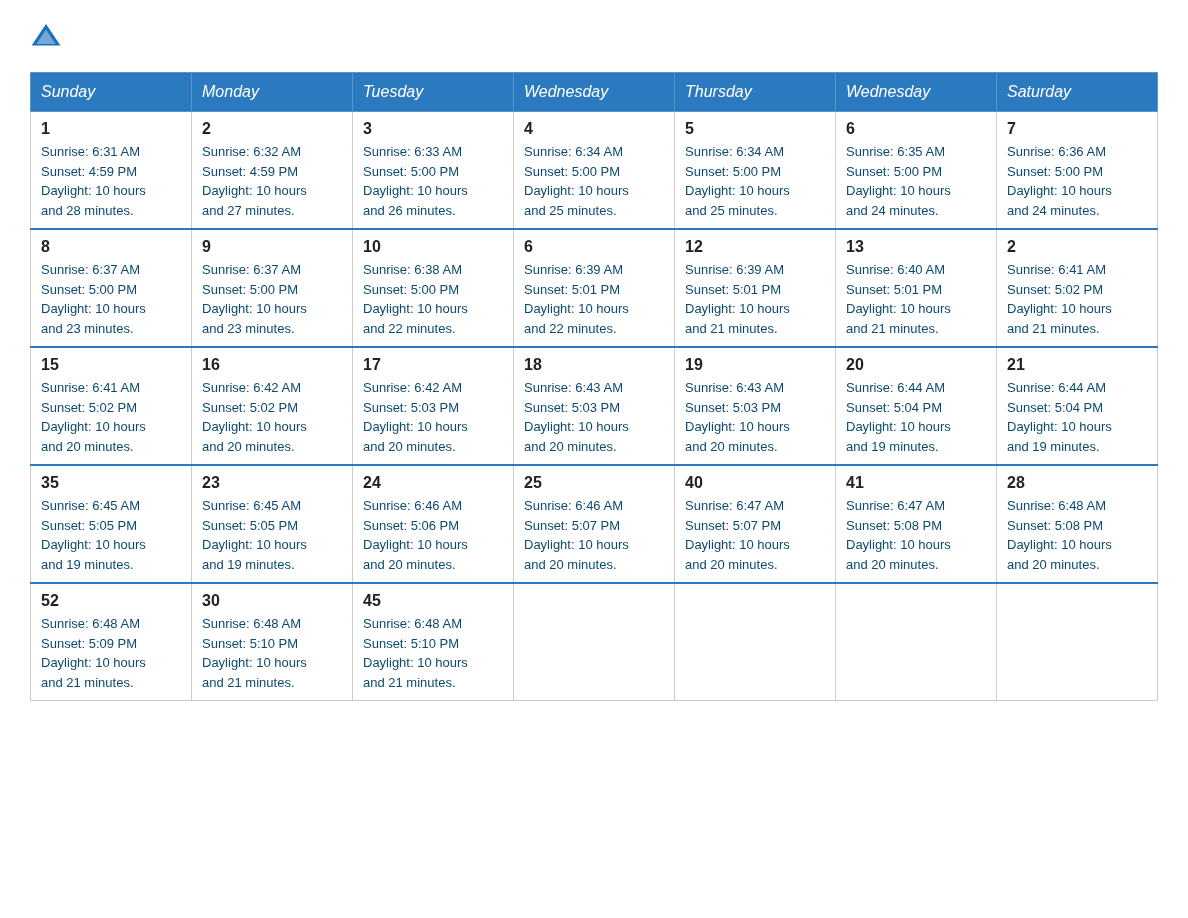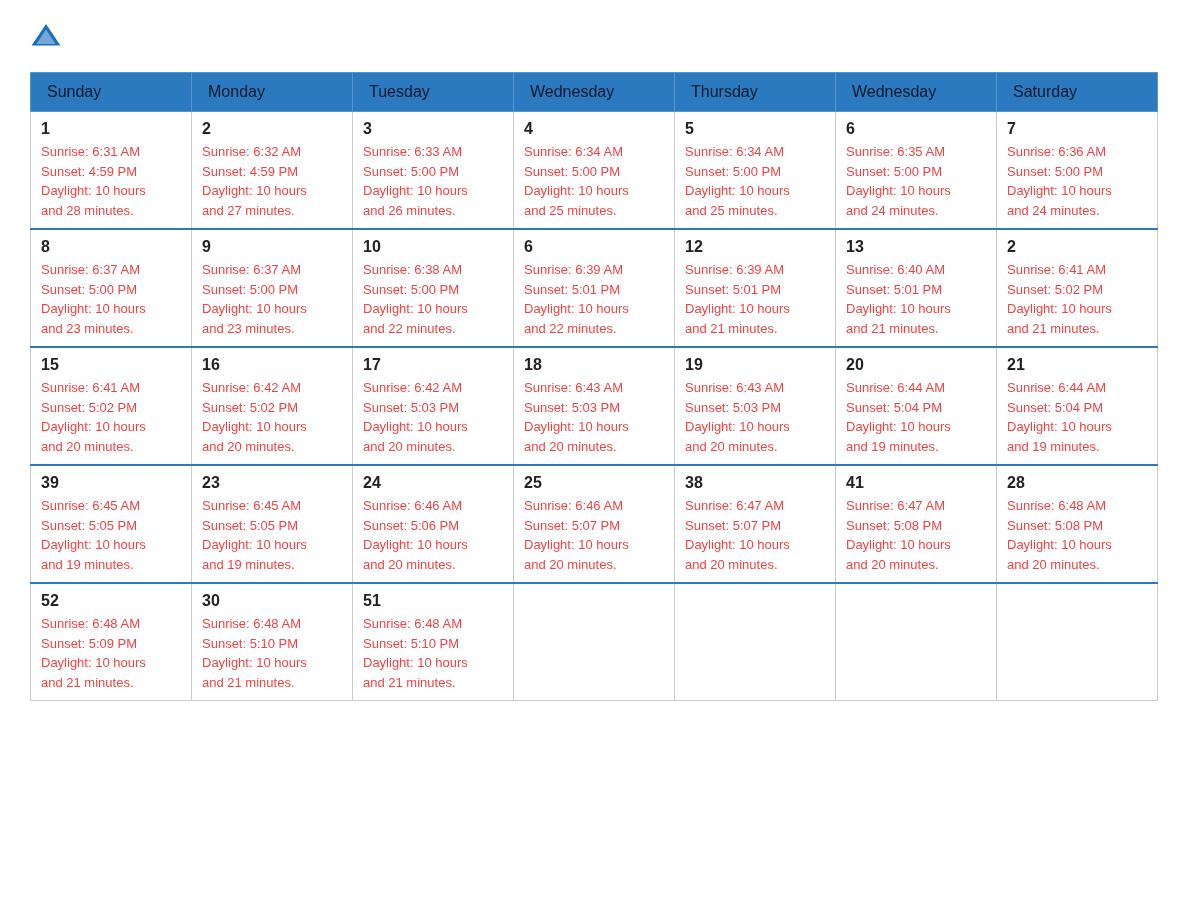--- a/index.html
+++ b/index.html
@@ -49,26 +49,27 @@
       color: #333;
       margin-top: 4px;
     }
     .calendar {
       width: 100%;
       border-collapse: collapse;
       border: 1px solid #aaa;
     }
     .calendar thead tr th {
       background-color: #2b7abf;
-      color: #0f172a;
+      color: #ffffff;
       text-align: left;
-      padding: 10px 16px;
+      padding: 10px 10px;
       font-size: 16px;
       font-weight: normal;
       border: 1px solid #5599cc;
+      font-style: italic;
     }
     .calendar tbody tr td {
       vertical-align: top;
       padding: 8px 10px;
       border: 1px solid #ccc;
       width: 14.28%;
       min-height: 100px;
       font-size: 13px;
       color: #222;
       background: #fff;
@@ -76,21 +77,21 @@
     .calendar tbody tr td .day-num {
       font-size: 16px;
       font-weight: bold;
       color: #222;
       display: block;
       margin-bottom: 4px;
     }
     .calendar tbody tr td .day-info {
       font-size: 13px;
       line-height: 1.5;
-      color: #ef4444;
+      color: #0c4a6e;
     }
     .calendar tbody tr:not(:last-child) td {
       border-bottom: 2px solid #2b7abf;
     }
     .empty-cell {
       background: #fff;
     }
   </style>
 </head>
 <body>
@@ -315,21 +316,21 @@
         <span class="day-info">
           Sunrise: 6:44 AM<br>
           Sunset: 5:04 PM<br>
           Daylight: 10 hours<br>
           and 19 minutes.
         </span>
       </td>
       </tr>
       <tr>
         <td>
-        <span class="day-num">39</span>
+        <span class="day-num">35</span>
         <span class="day-info">
           Sunrise: 6:45 AM<br>
           Sunset: 5:05 PM<br>
           Daylight: 10 hours<br>
           and 19 minutes.
         </span>
       </td>
         <td>
         <span class="day-num">23</span>
         <span class="day-info">
@@ -351,21 +352,21 @@
         <td>
         <span class="day-num">25</span>
         <span class="day-info">
           Sunrise: 6:46 AM<br>
           Sunset: 5:07 PM<br>
           Daylight: 10 hours<br>
           and 20 minutes.
         </span>
       </td>
         <td>
-        <span class="day-num">38</span>
+        <span class="day-num">40</span>
         <span class="day-info">
           Sunrise: 6:47 AM<br>
           Sunset: 5:07 PM<br>
           Daylight: 10 hours<br>
           and 20 minutes.
         </span>
       </td>
         <td>
         <span class="day-num">41</span>
         <span class="day-info">
@@ -398,21 +399,21 @@
         <td>
         <span class="day-num">30</span>
         <span class="day-info">
           Sunrise: 6:48 AM<br>
           Sunset: 5:10 PM<br>
           Daylight: 10 hours<br>
           and 21 minutes.
         </span>
       </td>
         <td>
-        <span class="day-num">51</span>
+        <span class="day-num">45</span>
         <span class="day-info">
           Sunrise: 6:48 AM<br>
           Sunset: 5:10 PM<br>
           Daylight: 10 hours<br>
           and 21 minutes.
         </span>
       </td>
         <td class="empty-cell"></td>
         <td class="empty-cell"></td>
         <td class="empty-cell"></td>

